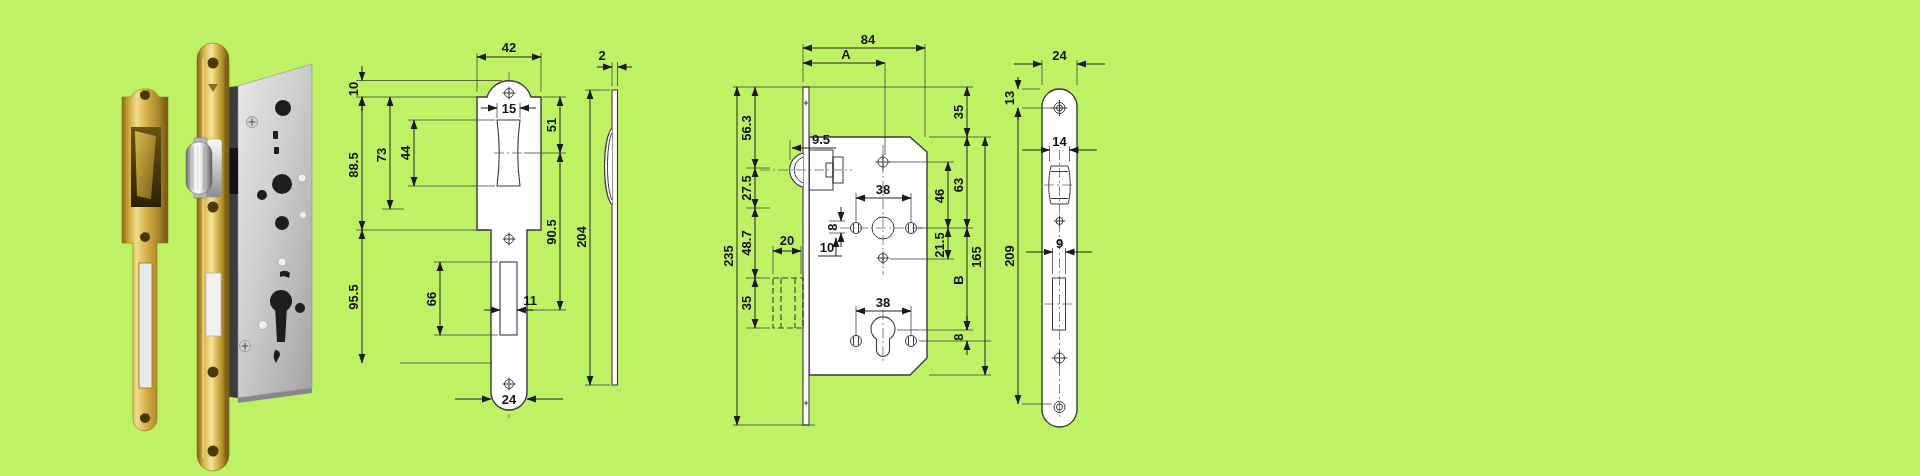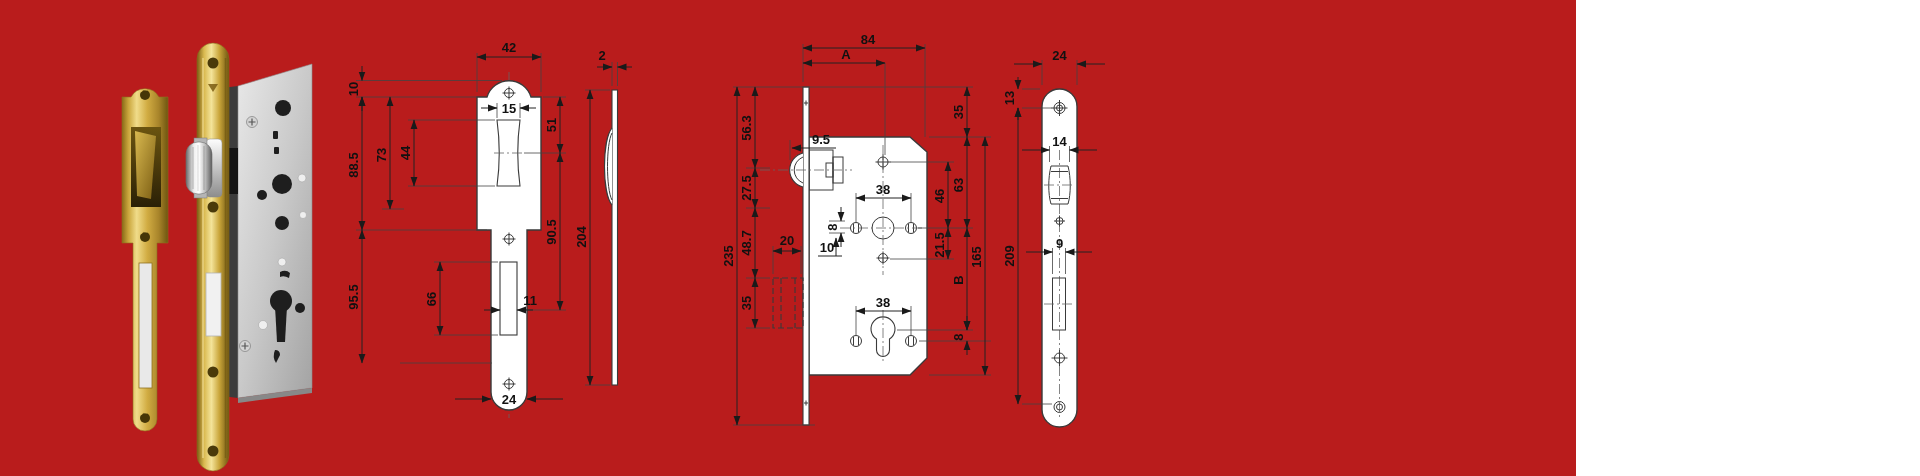--- a/index.html
+++ b/index.html
@@ -1,16 +1,16 @@
 <!DOCTYPE html>
 <html><head>
 <meta charset="utf-8">
 <style>
   html,body{margin:0;padding:0;background:#fff;}
-  .stage{position:relative;width:1576px;height:476px;background:#b91c1c;overflow:hidden;
+  .stage{position:relative;width:1920px;height:476px;background:#bef264;overflow:hidden;
          font-family:"Liberation Sans",sans-serif;}
   .abs{position:absolute;}
   
   .ol{fill:#ffffff;stroke:#3a3a3a;stroke-width:1.4;}           
   .ol2{fill:#ffffff;stroke:#3a3a3a;stroke-width:1.1;}
   .thin{fill:none;stroke:#3a3a3a;stroke-width:1;}
   .dl{fill:none;stroke:#222222;stroke-width:1;}                
   .xl{fill:none;stroke:#444444;stroke-width:0.8;}              
   .cl{fill:none;stroke:#666666;stroke-width:0.8;stroke-dasharray:10 3 2 3;} 
   .hd{fill:none;stroke:#3a3a3a;stroke-width:1.1;stroke-dasharray:6 3;}      

